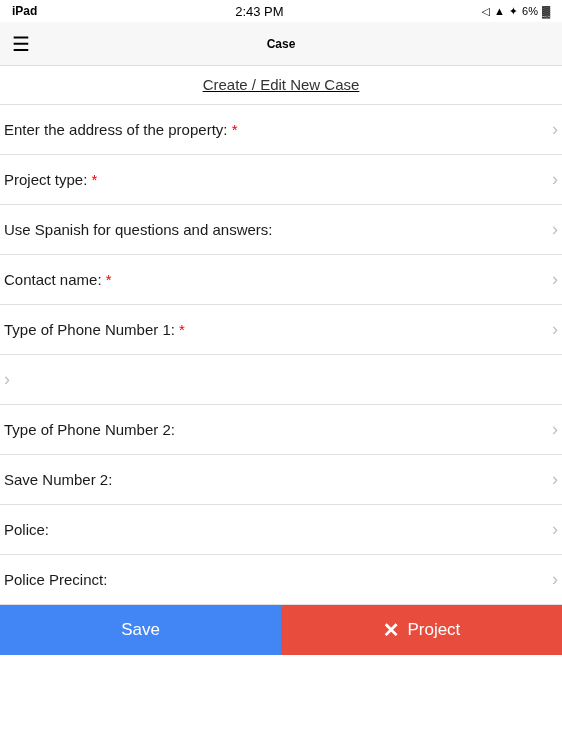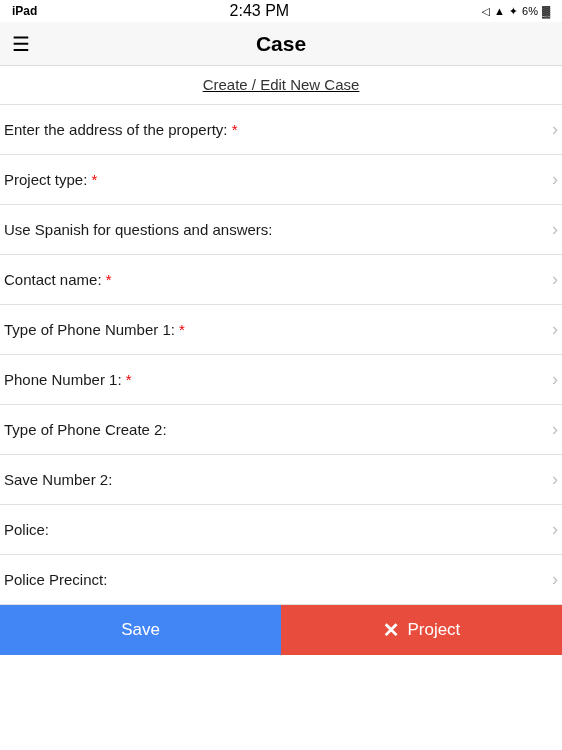--- a/index.html
+++ b/index.html
@@ -19,21 +19,21 @@
       padding: 4px 12px;
       height: 22px;
       background: #fff;
     }
     .status-bar-left {
       font-size: 12px;
       font-weight: 600;
       color: #000;
     }
     .status-bar-center {
-      font-size: 16px;
+      font-size: 13px;
       font-weight: 500;
       color: #000;
     }
     .status-bar-right {
       display: flex;
       align-items: center;
       gap: 4px;
       font-size: 11px;
       color: #000;
     }
@@ -49,21 +49,21 @@
       position: relative;
     }
     .nav-bar-menu {
       position: absolute;
       left: 12px;
       font-size: 20px;
       color: #000;
       cursor: pointer;
     }
     .nav-bar-title {
-      font-size: 21px;
+      font-size: 12px;
       font-weight: 600;
       color: #000;
     }
 
     
     .page-title-bar {
       text-align: center;
       padding: 10px 16px;
       background: #fff;
       border-bottom: 1px solid #e0e0e0;
@@ -174,25 +174,24 @@
     </div>
     <div class="form-row">
       <span class="form-row-label">Contact name:<span class="required"> *</span></span>
       <span class="chevron">›</span>
     </div>
     <div class="form-row">
       <span class="form-row-label">Type of Phone Number 1:<span class="required"> *</span></span>
       <span class="chevron">›</span>
     </div>
     <div class="form-row">
-      <span class="form-row-label">Phone Number 1:<span class="required"> *</span></span>
-      <span class="chevron">›</span>
-    </div>
-    <div class="form-row">
-      <span class="form-row-label">Type of Phone Create 2:</span>
+      <span class="chevron">›</span>
+    </div>
+    <div class="form-row">
+      <span class="form-row-label">Type of Phone Number 2:</span>
       <span class="chevron">›</span>
     </div>
     <div class="form-row">
       <span class="form-row-label">Save Number 2:</span>
       <span class="chevron">›</span>
     </div>
     <div class="form-row">
       <span class="form-row-label">Police:</span>
       <span class="chevron">›</span>
     </div>

